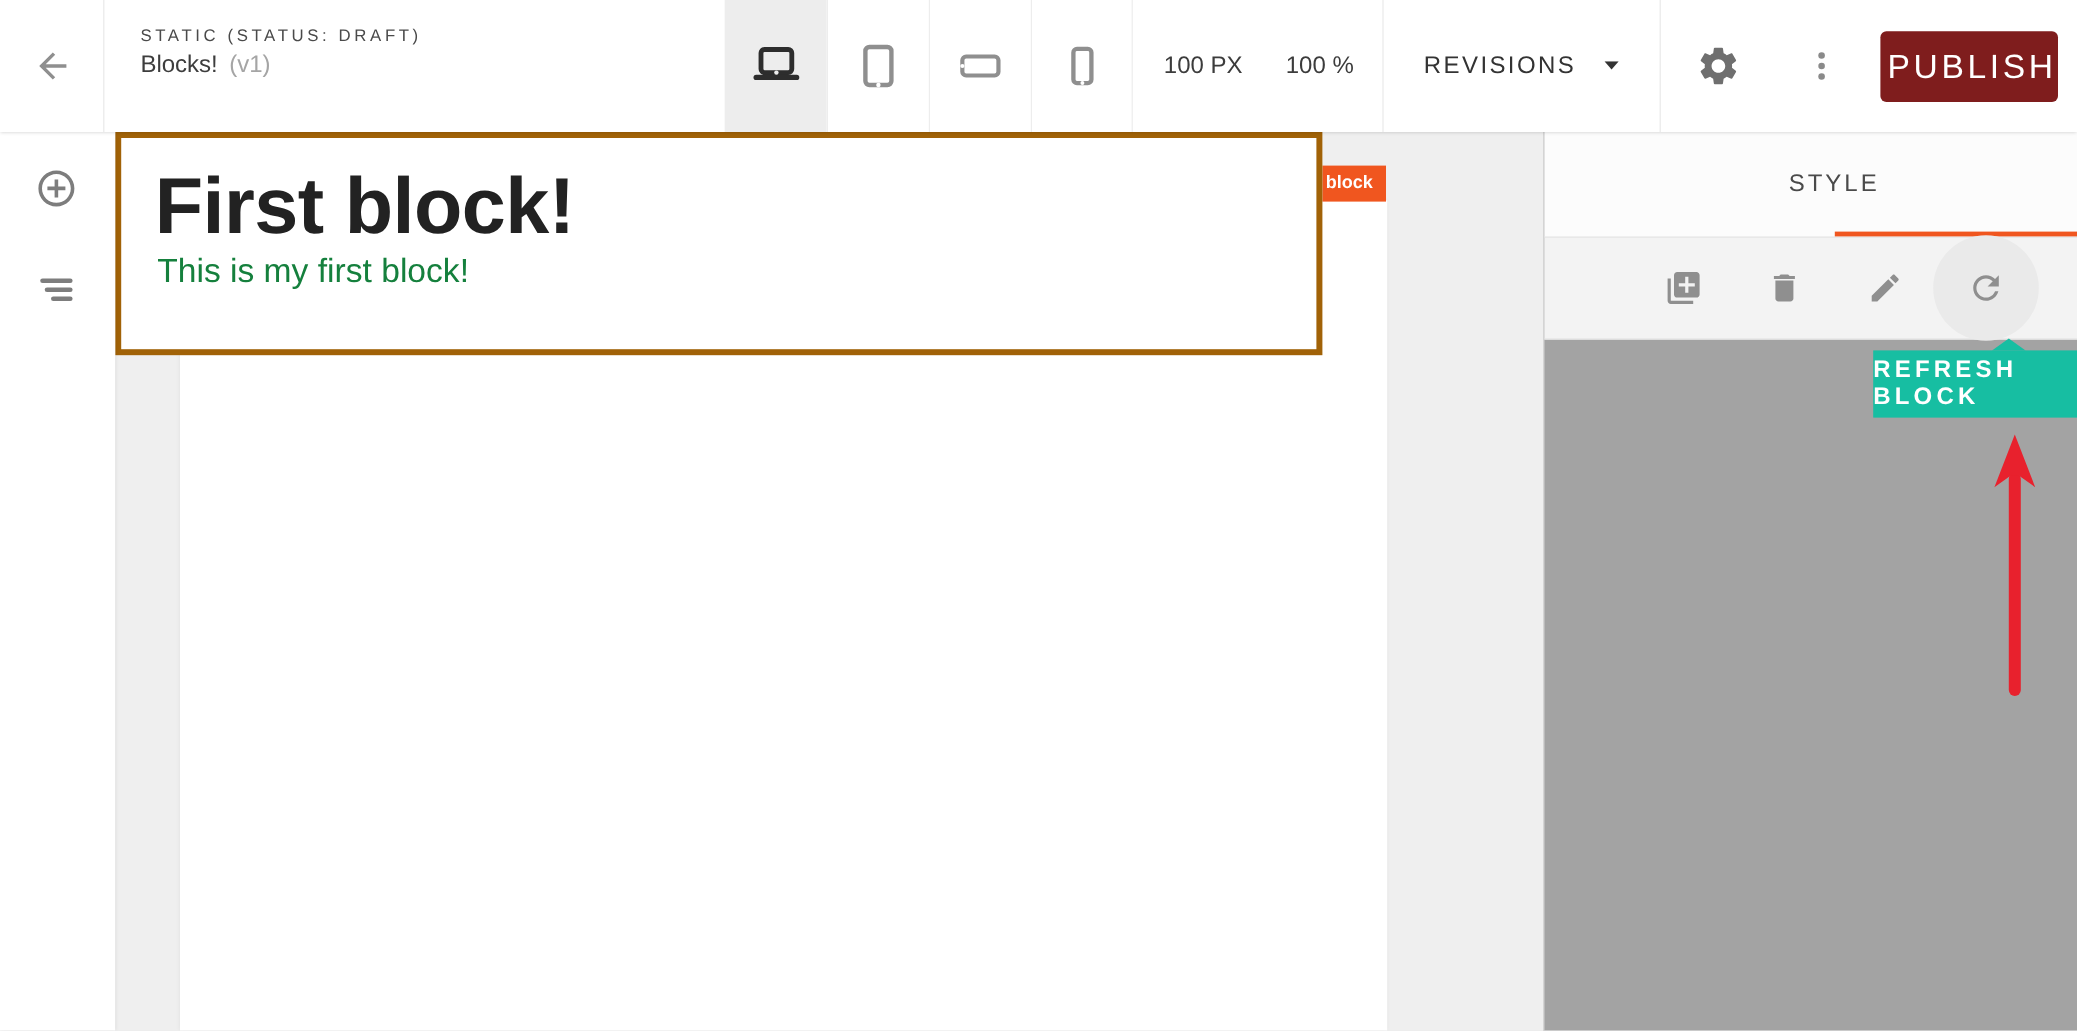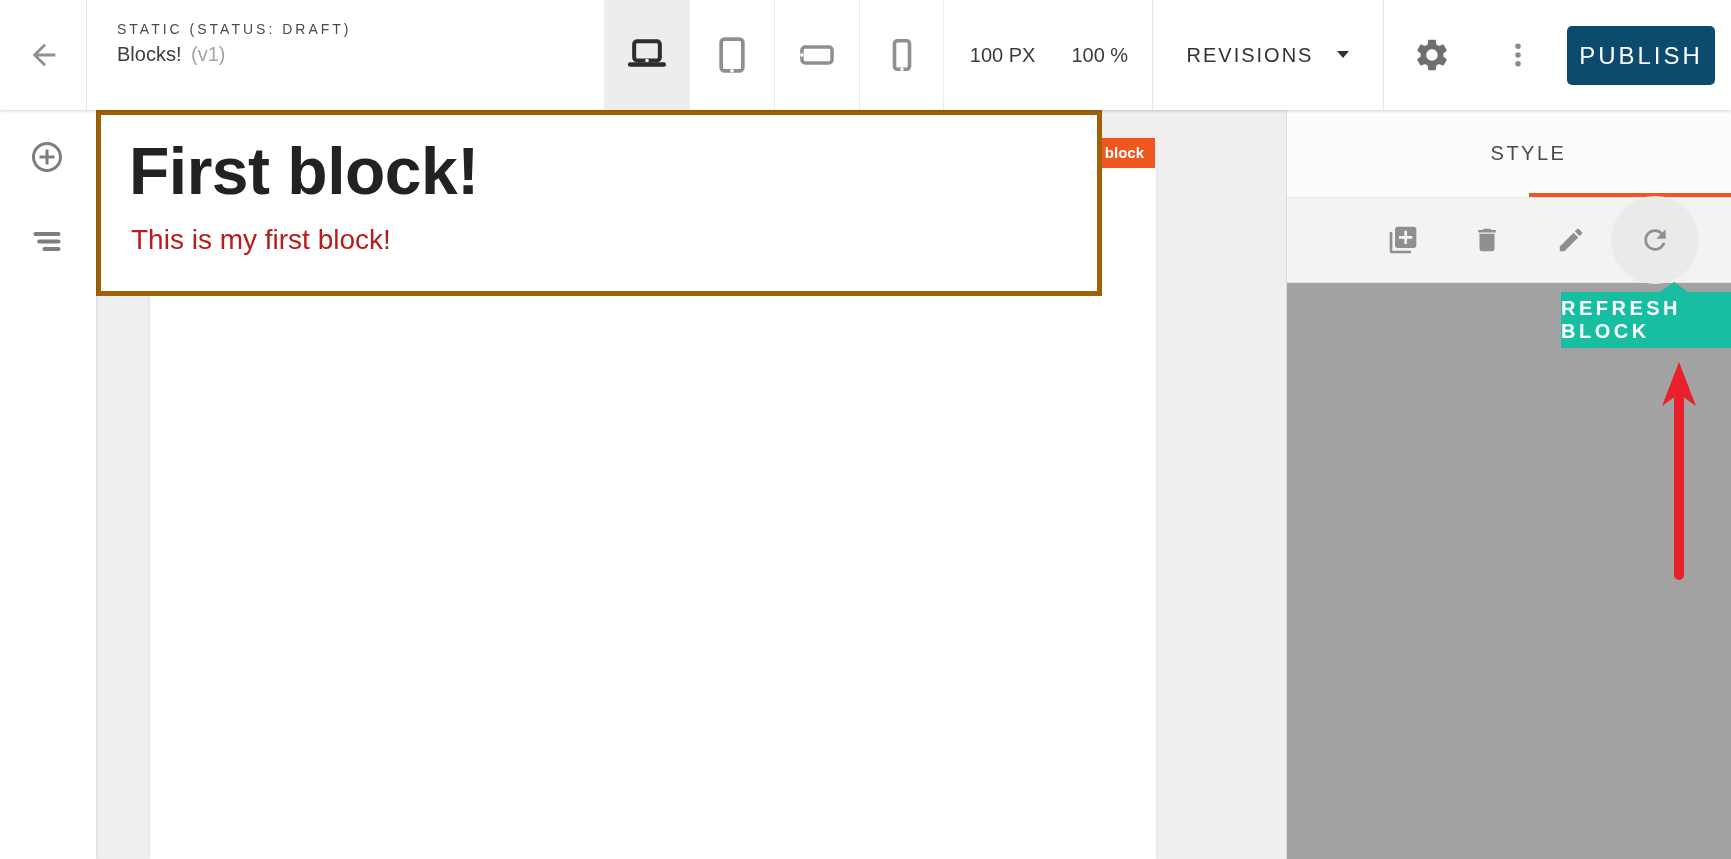--- a/index.html
+++ b/index.html
@@ -26,39 +26,39 @@
              align-items:center;justify-content:center;gap:36px;font-size:20px;color:#3c3c3c;}
   .zoom-info span{cursor:pointer;}
   .revisions-btn{position:absolute;left:1158px;top:0;width:220px;height:110px;display:flex;
                  align-items:center;justify-content:center;gap:24px;font-size:20px;
                  letter-spacing:2px;color:#333;background:none;border:none;}
   .icon-btn{position:absolute;top:27px;width:56px;height:56px;background:none;border:none;
             display:flex;align-items:center;justify-content:center;}
   .gear-btn{left:1404px;color:#6f6f6f;}
   .kebab-btn{left:1490px;color:#8a8a8a;}
   .publish-btn{position:absolute;left:1567px;top:26px;width:148px;height:59px;border:none;
-               border-radius:5px;background:#0c4a6e;color:#fff;font-size:24px;letter-spacing:3px;}
+               border-radius:5px;background:#7f1d1d;color:#fff;font-size:28px;letter-spacing:3px;}
 
   
   .sidebar{position:absolute;left:0;top:110px;width:96px;bottom:0;background:#fff;
            box-shadow:1px 0 3px rgba(0,0,0,.10);z-index:20;}
   .sb-btn{position:absolute;left:23px;width:48px;height:48px;background:none;border:none;
           color:#7d7d7d;display:flex;align-items:center;justify-content:center;}
   .sb-add{top:23px;}
   .sb-layers{top:107px;}
 
   
   .canvas{position:absolute;left:96px;top:110px;width:1112px;bottom:0;background:#efefef;}
   .page{position:absolute;left:54px;top:57px;width:1006px;bottom:0;background:#fff;
         box-shadow:0 0 4px rgba(0,0,0,.07);}
   .selected-block{position:absolute;left:0;top:0;width:1006px;height:186px;box-sizing:border-box;
                   border:5px solid #a16207;background:#fff;}
   .block-heading{margin:22px 0 0 28px;font-size:66px;line-height:1.05;font-weight:700;
                  color:#222;letter-spacing:-0.5px;}
-  .block-subtext{margin:18px 0 0 30px;font-size:28px;color:#b91c1c;}
+  .block-subtext{margin:4px 0 0 30px;font-size:28px;color:#15803d;}
   .block-badge{position:absolute;right:53px;top:28px;height:30px;line-height:30px;padding:0 11px;
                background:#F0561F;color:#fff;font-size:15px;font-weight:700;}
 
   
   .panel{position:absolute;right:0;top:110px;width:484px;bottom:0;background:#a3a3a3;
          border-left:1px solid #dcdcdc;box-sizing:border-box;}
   .tabbar{position:relative;height:87px;background:#fcfcfc;border-bottom:1px solid #e6e6e6;display:flex;}
   .tab{flex:1;background:none;border:none;font-size:20px;letter-spacing:2.5px;color:#4a4a4a;}
   .tab-underline{position:absolute;right:0;bottom:0;width:50%;height:4px;background:#F0561F;}
   .toolbar-row{position:relative;height:84px;background:#f3f3f3;border-bottom:1px solid #e3e3e3;

